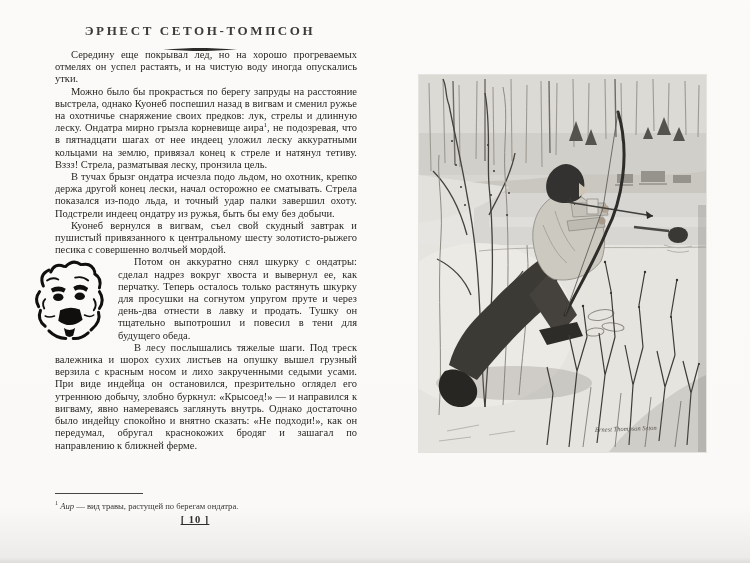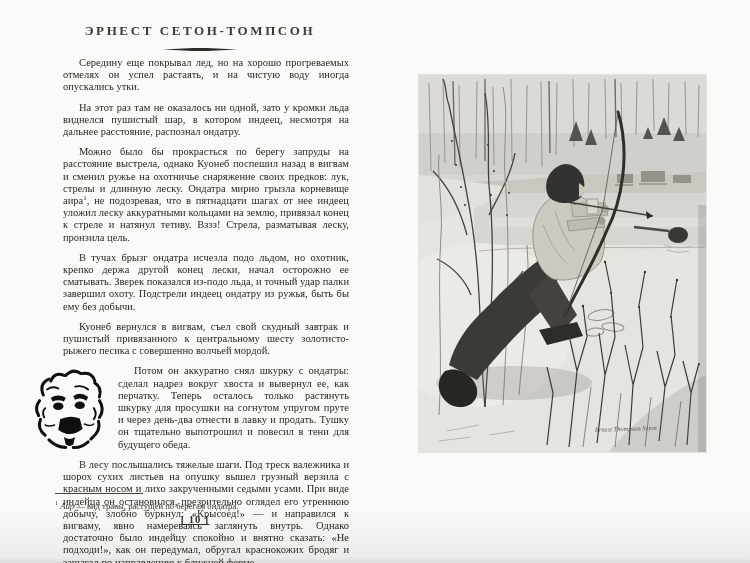--- a/index.html
+++ b/index.html
@@ -13,21 +13,21 @@
   .left-page{position:absolute;left:0;top:0;width:375px;height:563px;}
   .running-head{
     position:absolute;left:50px;top:23px;width:300px;text-align:center;
     font-size:13px;font-weight:700;letter-spacing:2.6px;color:#3c3b38;
   }
   .head-rule{position:absolute;left:163px;top:38px;width:74px;height:5px;}
   .body-text{
     position:absolute;left:55px;top:49px;width:302px;
     font-size:10.5px;line-height:12.2px;color:#2a2823;text-align:justify;
   }
-  .body-text p{margin:8px;text-indent:16px;}
+  .body-text p{margin:0;text-indent:16px;}
   .body-text sup{font-size:7px;line-height:0;}
   .dog-float{
     float:left;width:85px;height:86px;margin:2px 6px 0 -28px;
   }
   .dog-float svg{display:block;width:100%;height:100%;}
   .footnote-block{position:absolute;left:55px;top:493px;width:302px;}
   .footnote-rule{width:88px;height:0;border-top:1px solid #45443f;margin-bottom:4px;}
   .footnote-line{font-size:8.6px;color:#35342f;line-height:10px;}
   .footnote-line sup{font-size:6px;}
   .footnote-term{font-style:italic;}
@@ -53,23 +53,22 @@
     <div class="running-head">ЭРНЕСТ СЕТОН-ТОМПСОН</div>
 
     <div class="head-rule">
       <svg viewBox="0 0 74 5" width="74" height="5">
         <path d="M0,2.5 L30,1.1 L44,1.1 L74,2.5 L44,3.9 L30,3.9 Z" fill="#2c2b28"></path>
       </svg>
     </div>
 
     <div class="body-text">
       <p>Середину еще покрывал лед, но на хорошо прогреваемых отмелях он успел растаять, и на чистую воду иногда опускались утки.</p>
-      <p>На этот раз там не оказалось ни одной, зато у кромки льда виднелся пушистый шар, в котором индеец, несмотря на дальнее расстояние, распознал ондатру.</p>
       <p><span>Можно было бы прокрасться по берегу запруды на расстояние выстрела, однако Куонеб поспешил назад в вигвам и сменил ружье на охотничье снаряжение своих предков: лук, стрелы и длинную леску. Ондатра мирно грызла корневище аира</span><sup>1</sup><span>, не подозревая, что в пятнадцати шагах от нее индеец уложил леску аккуратными кольцами на землю, привязал конец к стреле и натянул тетиву. Вззз! Стрела, разматывая леску, пронзила цель.</span></p>
-      <p>В тучах брызг ондатра исчезла подо льдом, но охотник, крепко держа другой конец лески, начал осторожно ее сматывать. Зверек показался из-подо льда, и точный удар палки завершил охоту. Подстрели индеец ондатру из ружья, быть бы ему без добычи.</p>
+      <p>В тучах брызг ондатра исчезла подо льдом, но охотник, крепко держа другой конец лески, начал осторожно ее сматывать. Стрела показался из-подо льда, и точный удар палки завершил охоту. Подстрели индеец ондатру из ружья, быть бы ему без добычи.</p>
       <p>Куонеб вернулся в вигвам, съел свой скудный завтрак и пушистый привязанного к центральному шесту золотисто-рыжего песика с совершенно волчьей мордой.</p>
 
       <div class="dog-float">
         <svg viewBox="0 0 80 92">
           <g stroke="#100f0d" fill="none" stroke-width="3.2" stroke-linecap="round">
             <path d="M12,30 Q7,18 18,13"></path>
             <path d="M20,15 Q24,5 34,9"></path>
             <path d="M36,9 Q44,1 52,7"></path>
             <path d="M54,7 Q64,5 67,15"></path>
             <path d="M67,17 Q75,22 72,32"></path>

